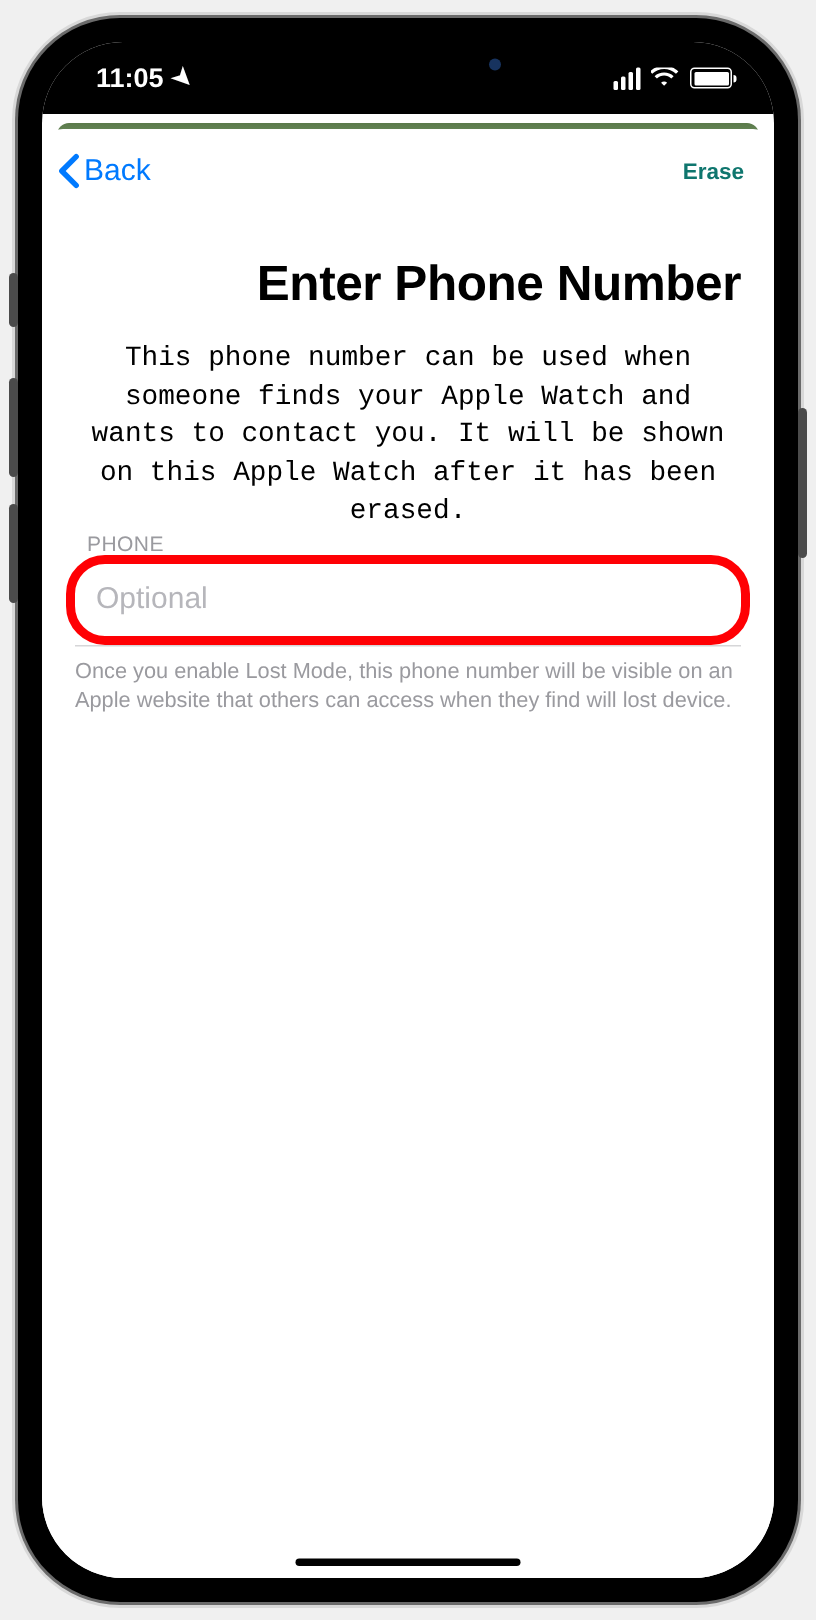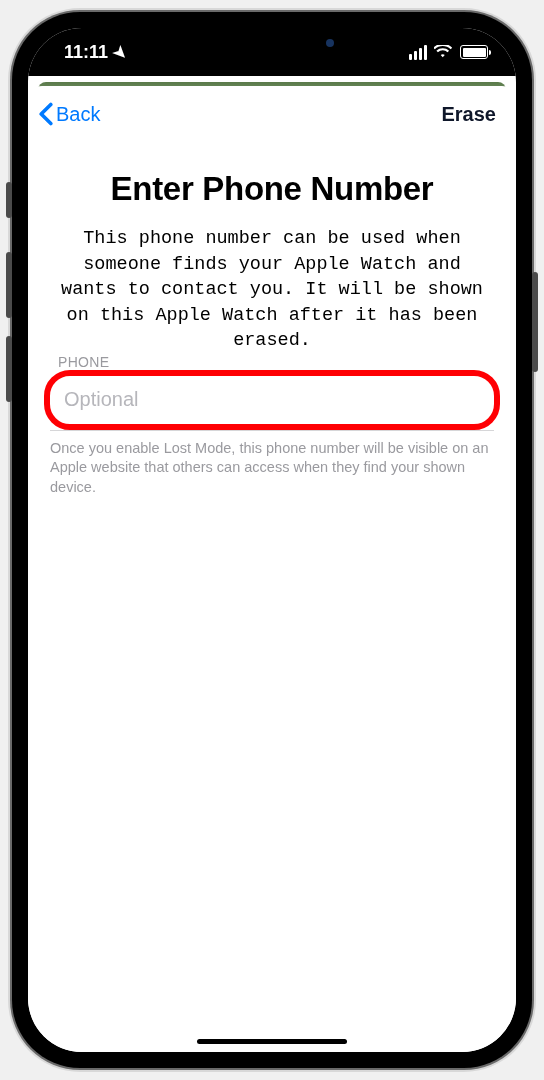--- a/index.html
+++ b/index.html
@@ -124,34 +124,34 @@
   .nav-back {
     display: flex;
     align-items: center;
     color: #007aff;
     font-size: 20px;
     gap: 2px;
     cursor: pointer;
   }
   .nav-back svg { display: block; }
   .nav-erase {
-    color: #0f172a;
-    font-size: 20px;
+    color: #0f766e;
+    font-size: 15px;
     font-weight: 600;
     cursor: pointer;
     margin-left: 16px;
   }
   .content {
     padding: 36px 22px 0 22px;
   }
   .title {
     font-size: 33px;
     font-weight: 800;
     letter-spacing: -0.3px;
-    text-align: center;
+    text-align: right;
     margin-bottom: 18px;
     color: #000;
   }
   .description {
     font-size: 18.5px;
     line-height: 1.38;
     text-align: center;
     color: #000;
     padding: 0 4px;
     font-family: Liberation Mono, monospace;
@@ -219,21 +219,21 @@
   <div class="btn-left3"></div>
   <div class="btn-right"></div>
 
   <div class="screen">
     <div class="notch">
       <div class="camera-dot"></div>
     </div>
 
     <div class="status-bar">
       <div class="status-left">
-        <span>11:11</span>
+        <span>11:05</span>
         <span class="location-arrow">➤</span>
       </div>
       <div class="status-right">
         <div class="signal-bars">
           <span></span>
             <span></span>
             <span></span>
             <span></span>
         </div>
         <div class="wifi">
@@ -264,21 +264,21 @@
         <h1 class="title">Enter Phone Number</h1>
         <p class="description">This phone number can be used when someone finds your Apple Watch and wants to contact you. It will be shown on this Apple Watch after it has been erased.</p>
 
         <div class="form-group">
           <div class="field-label">PHONE</div>
           <div class="input-wrap">
             <div class="input-highlight"></div>
             <input type="tel" class="phone-input" placeholder="Optional" style="">
           </div>
           <hr class="divider">
-          <p class="footnote">Once you enable Lost Mode, this phone number will be visible on an Apple website that others can access when they find your shown device.</p>
+          <p class="footnote">Once you enable Lost Mode, this phone number will be visible on an Apple website that others can access when they find will lost device.</p>
         </div>
       </div>
 
       <div class="home-indicator"></div>
     </div>
 
   </div>
 </div>
 
 </body></html>

